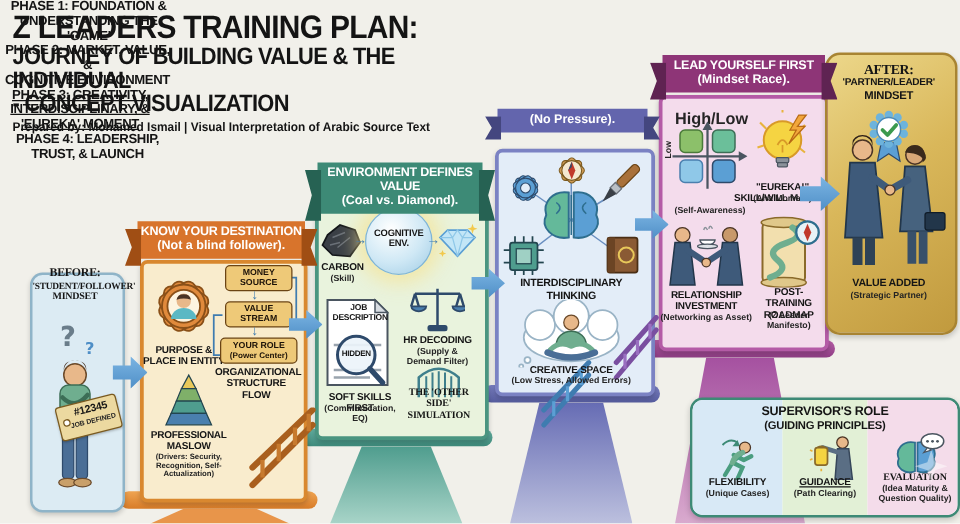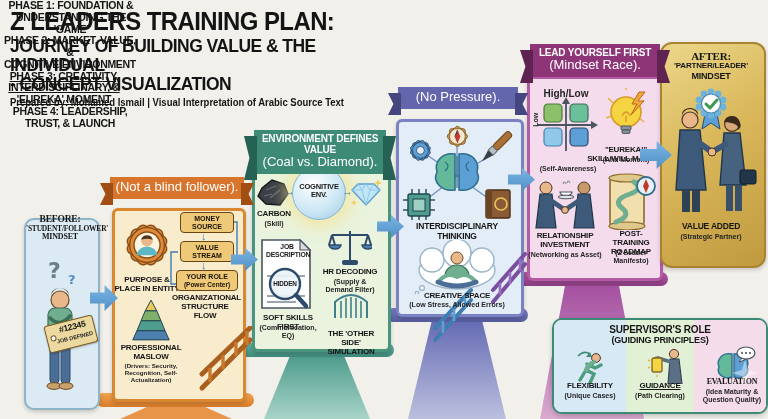--- a/index.html
+++ b/index.html
@@ -7,21 +7,21 @@
          font-family:"Liberation Sans",sans-serif;color:#141414;}
   .abs{position:absolute;}
   
   .bigtitle{font-weight:bold;letter-spacing:-0.6px;line-height:1.02;transform:scaleX(.92);transform-origin:left top;}
   .phdr{font-weight:bold;font-size:10.5px;line-height:1.12;text-align:center;letter-spacing:-0.3px;z-index:4;}
   .lbl{font-weight:bold;font-size:8px;line-height:1.12;text-align:center;letter-spacing:-0.2px;color:#151515;}
   .sub{font-weight:bold;font-size:7px;line-height:1.1;text-align:center;color:#242424;}
   
   .ribbon{position:absolute;z-index:5;text-align:center;color:#fff;padding:3px 2px 4px;}
   .ribbon .r1{font-weight:bold;font-size:10px;line-height:1.1;letter-spacing:-0.2px;}
-  .ribbon .r2{font-weight:normal;font-size:13px;line-height:1.15;}
+  .ribbon .r2{font-weight:bold;font-size:10px;line-height:1.15;}
   .ribbon::before,.ribbon::after{content:"";position:absolute;top:6px;width:13px;height:100%;background:var(--wing);z-index:-1;}
   .ribbon::before{left:-10px;clip-path:polygon(0 0,100% 0,100% 100%,0 100%,42% 50%);}
   .ribbon::after{right:-10px;clip-path:polygon(0 0,100% 0,58% 50%,100% 100%,0 100%);}
   
   .panel{position:absolute;border-radius:6px;z-index:3;box-shadow:0 2px 4px rgba(0,0,0,.18);}
   
   .bluearrow{position:absolute;z-index:6;background:linear-gradient(#7db6e4,#4e8ec6);
      clip-path:polygon(0 30%,52% 30%,52% 4%,100% 50%,52% 96%,52% 70%,0 70%);}
   
   .platform{position:absolute;border-radius:7px;z-index:2;}
@@ -120,20 +120,21 @@
   <div class="bluearrow" style="left:231px;top:247px;width:27px;height:25px;"></div>
   <div class="bluearrow" style="left:377px;top:214px;width:27px;height:25px;"></div>
   <div class="bluearrow" style="left:508px;top:167px;width:27px;height:25px;"></div>
   <div class="bluearrow" style="left:640px;top:140px;width:32px;height:30px;"></div>
 
   <div class="phdr" style="left:104px;top:136px;width:142px;">
     <div>PHASE 1: FOUNDATION &amp;</div>
     <div>UNDERSTANDING THE 'GAME'</div>
   </div>
   <div class="ribbon" style="left:110px;top:177px;width:130px;--wing:#a04e14;background:#d8742c;">
+    <div class="r1">KNOW YOUR DESTINATION</div>
     <div class="r2">(Not a blind follower).</div>
   </div>
   <div class="panel" style="left:112px;top:208px;width:128px;height:188px;background:#f9eccd;border:3px solid #d9882f;"></div>
 
   <svg class="abs" style="left:118px;top:216px;z-index:4;" width="58" height="58" viewBox="0 0 40 40">
     <g fill="#e08a3c" stroke="#8a5018" stroke-width="1">
       <rect x="9" y="9" width="22" height="22" rx="4"></rect>
       <rect x="9" y="9" width="22" height="22" rx="4" transform="rotate(30 20 20)"></rect>
       <rect x="9" y="9" width="22" height="22" rx="4" transform="rotate(60 20 20)"></rect>
     </g>
@@ -232,21 +233,21 @@
   <svg class="abs" style="left:333px;top:292px;z-index:4;" width="36" height="26" viewBox="0 0 36 26">
     <path d="M2,26 V10 Q18,-4 34,10 V26" fill="none" stroke="#3f7f8c" stroke-width="2"></path>
     <g stroke="#3f7f8c" stroke-width="1.6">
         <line x1="8" y1="9" x2="8" y2="26"></line>
         <line x1="13" y1="6" x2="13" y2="26"></line>
         <line x1="18" y1="5" x2="18" y2="26"></line>
         <line x1="23" y1="6" x2="23" y2="26"></line>
         <line x1="28" y1="9" x2="28" y2="26"></line>
       </g>
   </svg>
-  <div class="lbl abs" style="left:322px;top:330px;width:58px;z-index:4;">THE 'OTHER SIDE' SIMULATION</div>
+  <div class="lbl abs" style="left:322px;top:310px;width:58px;z-index:4;font-family:Liberation Serif, serif;">THE 'OTHER SIDE' SIMULATION</div>
 
   <div class="phdr" style="left:392px;top:46px;width:128px;text-decoration:underline;">
     <div>PHASE 3: CREATIVITY,</div>
     <div>INTERDISCIPLINARY, &amp;</div>
     <div>'EUREKA' MOMENT</div>
   </div>
   <div class="ribbon" style="left:398px;top:87px;width:116px;--wing:#44467f;background:#6365ad;">
     <div class="r2">(No Pressure).</div>
   </div>
   <div class="panel" style="left:396px;top:119px;width:122px;height:192px;background:#e3edf8;border:3px solid #7b82c3;"></div>
@@ -337,21 +338,21 @@
   <div class="phdr" style="left:524px;top:12px;width:140px;">
     <div>PHASE 4: LEADERSHIP,</div>
     <div>TRUST, &amp; LAUNCH</div>
   </div>
   <div class="ribbon" style="left:530px;top:44px;width:126px;--wing:#5f2352;background:#8e3577;">
     <div class="r1">LEAD YOURSELF FIRST</div>
     <div class="r2">(Mindset Race).</div>
   </div>
   <div class="panel" style="left:527px;top:76px;width:130px;height:199px;background:#f4dcec;border:3px solid #b45ba6;"></div>
 
-  <div class="sub abs" style="left:540px;top:88px;width:52px;font-size:10px;z-index:4;">High/Low</div>
+  <div class="sub abs" style="left:540px;top:88px;width:52px;font-size:13px;z-index:4;">High/Low</div>
   <div class="sub abs" style="left:524px;top:116px;width:24px;font-size:7px;transform:rotate(-90deg);z-index:4;">Low</div>
   <svg class="abs" style="left:536px;top:97px;z-index:4;" width="62" height="56" viewBox="0 0 62 56">
     <g stroke="#4a5560" stroke-width="1.8">
       <line x1="30" y1="54" x2="30" y2="4"></line>
         <line x1="2" y1="28" x2="58" y2="28"></line>
     </g>
     <polygon points="30,0 26,7 34,7" fill="#4a5560"></polygon>
     <polygon points="62,28 55,24 55,32" fill="#4a5560"></polygon>
     <rect x="8" y="7" width="18" height="18" rx="4" fill="#8cc06a" stroke="#4a7a3a" stroke-width="1.2"></rect>
     <rect x="34" y="7" width="18" height="18" rx="4" fill="#6bbf9a" stroke="#3c6e56" stroke-width="1.2"></rect>

